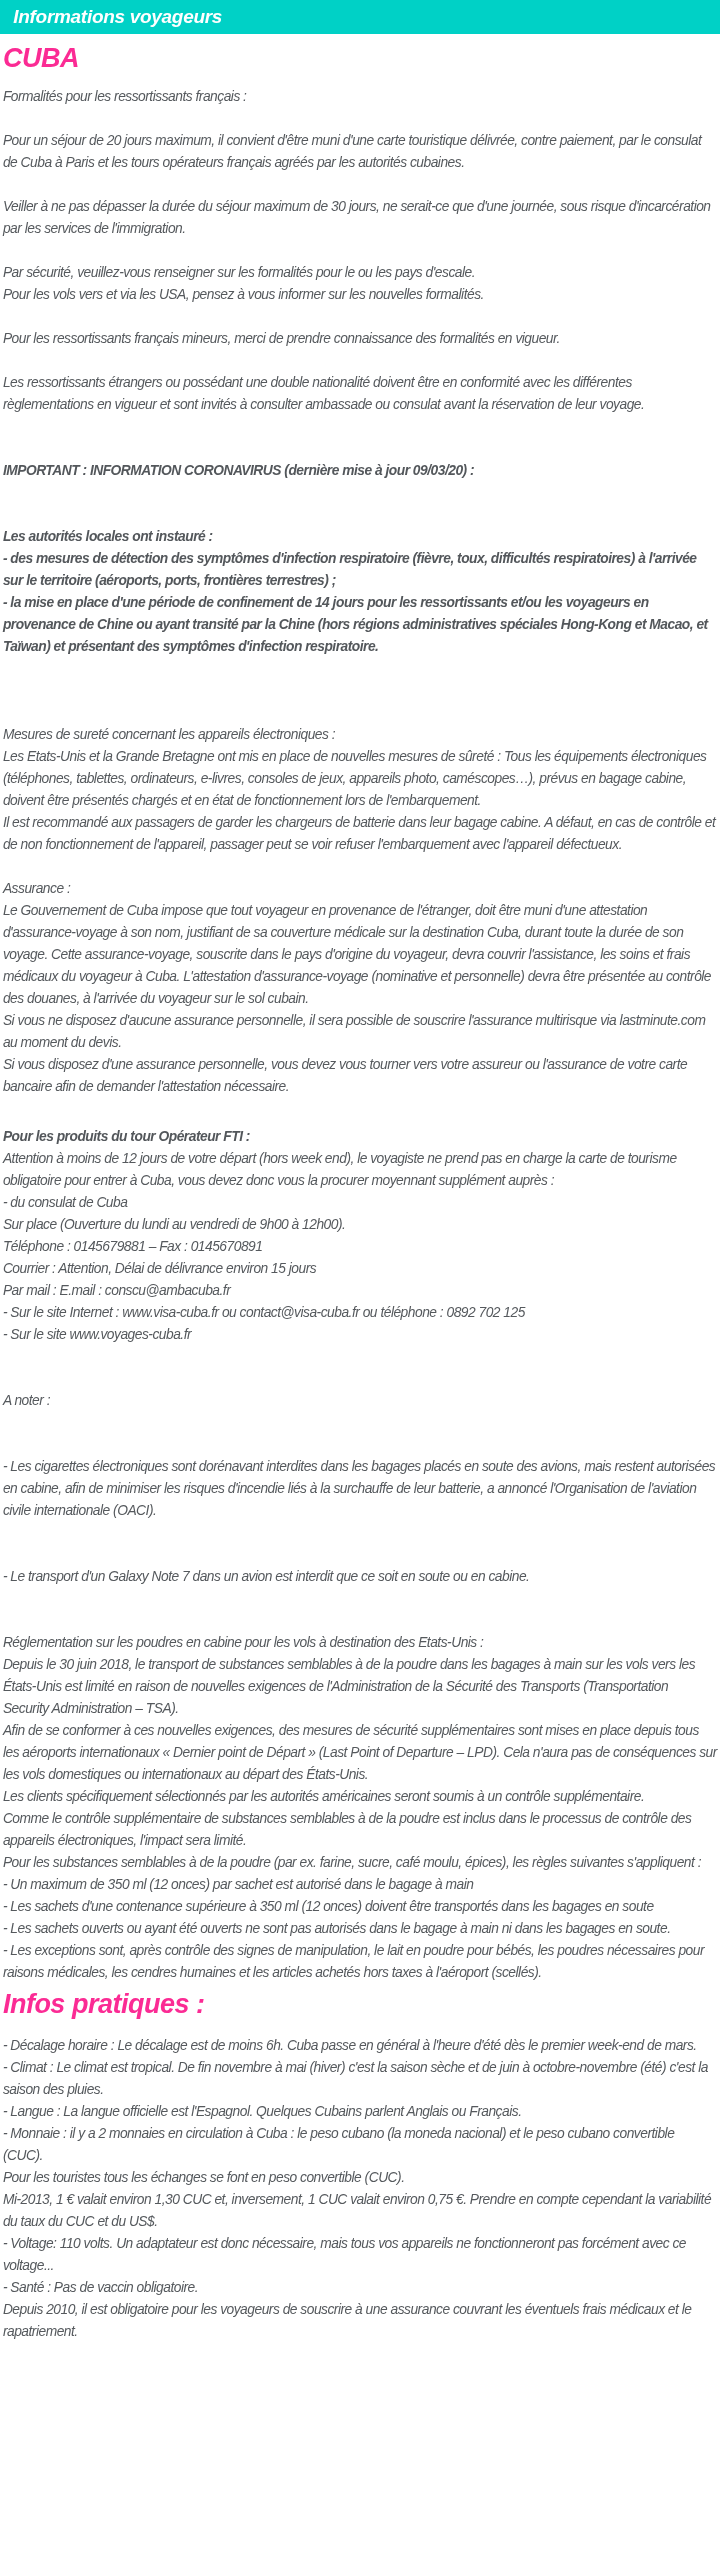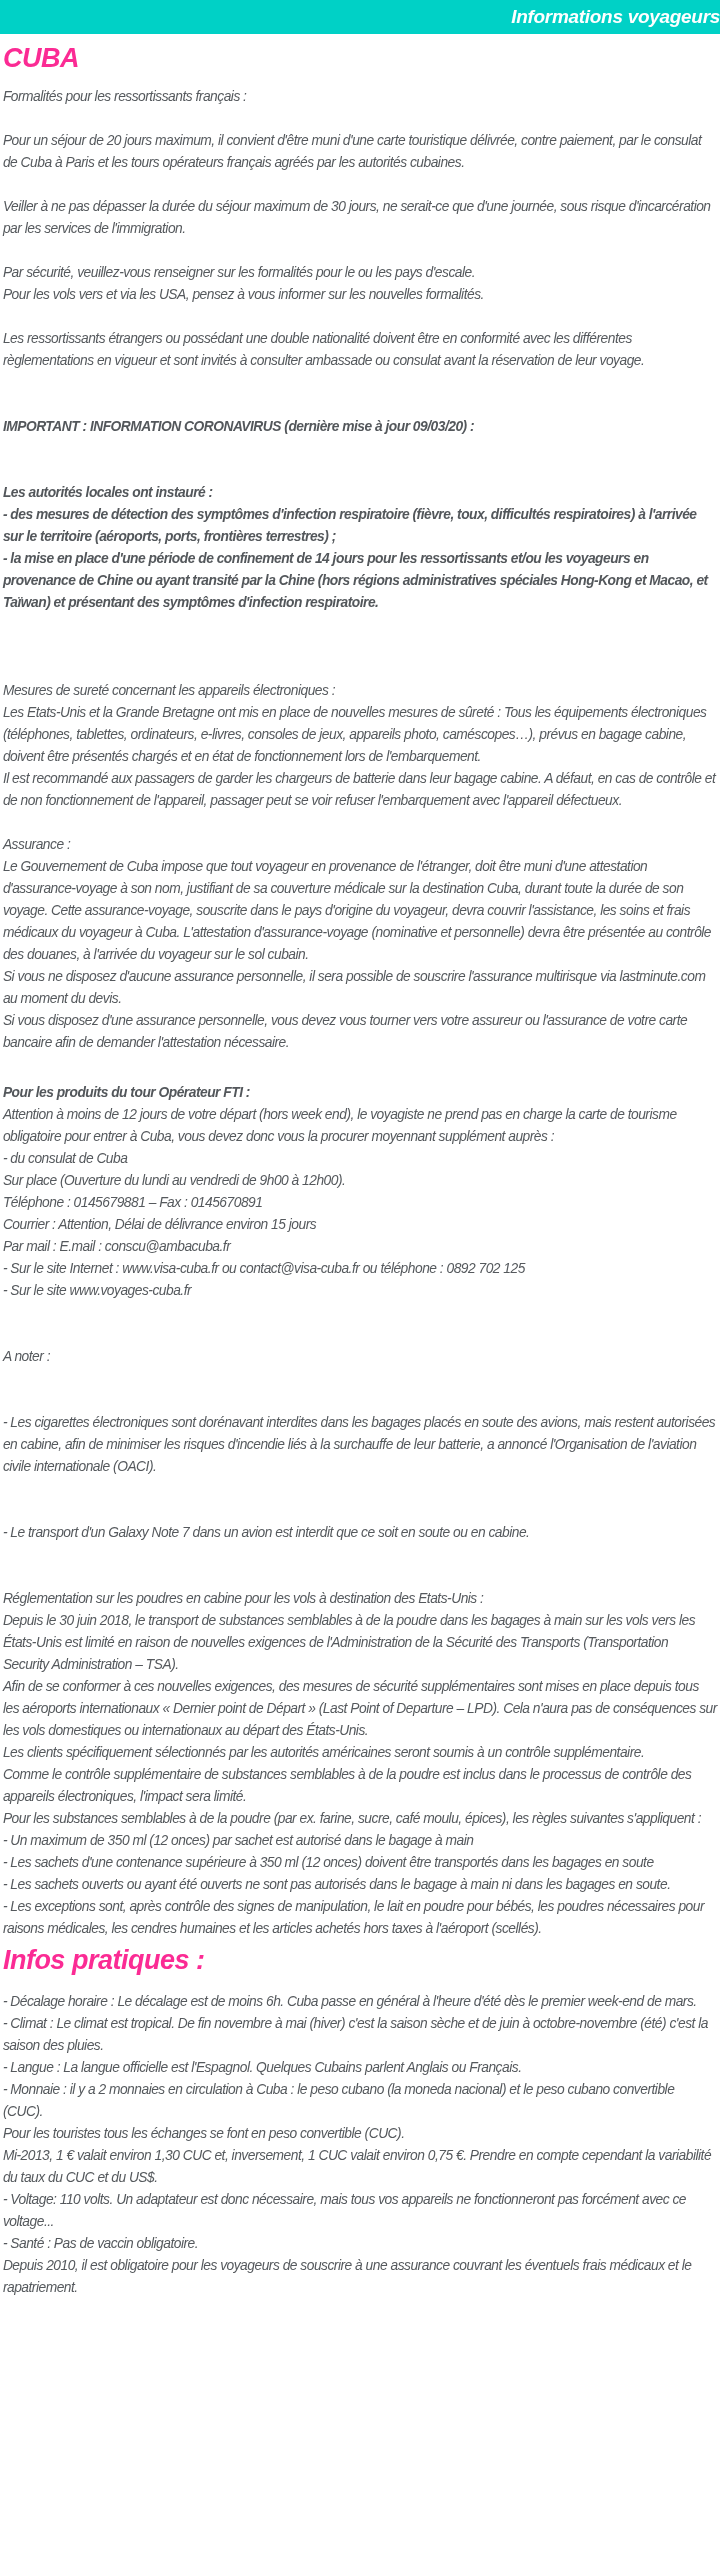--- a/index.html
+++ b/index.html
@@ -6,21 +6,20 @@
   html, body { margin: 0; padding: 0; background: #ffffff; }
   body {
     width: 720px;
     font-family: "Liberation Sans", sans-serif;
   }
   .topbar {
     background: #00d1c6;
     height: 34px;
     display: flex;
     align-items: center;
-    justify-content: flex-end;
   }
   .topbar-title {
     color: #ffffff;
     font-style: italic;
     font-weight: 700;
     font-size: 19px;
     padding-left: 13.3px;
     letter-spacing: -0.3px;
   }
   .doc {
@@ -64,20 +63,21 @@
 </header>
 
 <main class="doc">
   <div class="h-cuba">CUBA</div>
   <section>
       <p class="blk">Formalités pour les ressortissants français :</p>
       <p class="blk" style="margin-top: 22px;">Pour un séjour de 20 jours maximum, il convient d'être muni d'une carte touristique délivrée, contre paiement, par le consulat de Cuba à Paris et les tours opérateurs français agréés par les autorités cubaines.</p>
       <p class="blk" style="margin-top: 22px;">Veiller à ne pas dépasser la durée du séjour maximum de 30 jours, ne serait-ce que d'une journée, sous risque d'incarcération par les services de l'immigration.</p>
       <p class="blk" style="margin-top: 22px;">Par sécurité, veuillez-vous renseigner sur les formalités pour le ou les pays d'escale.
 Pour les vols vers et via les USA, pensez à vous informer sur les nouvelles formalités.</p>
+      <p class="blk" style="margin-top: 22px;">Pour les ressortissants français mineurs, merci de prendre connaissance des formalités en vigueur.</p>
       <p class="blk" style="margin-top: 22px;">Les ressortissants étrangers ou possédant une double nationalité doivent être en conformité avec les différentes règlementations en vigueur et sont invités à consulter ambassade ou consulat avant la réservation de leur voyage.</p>
       <p class="blk bold" style="margin-top: 44px;">IMPORTANT : INFORMATION CORONAVIRUS (dernière mise à jour 09/03/20) :</p>
       <p class="blk bold" style="margin-top: 44px;">Les autorités locales ont instauré :
 - des mesures de détection des symptômes d'infection respiratoire (fièvre, toux, difficultés respiratoires) à l'arrivée sur le territoire (aéroports, ports, frontières terrestres) ;
 - la mise en place d'une période de confinement de 14 jours pour les ressortissants et/ou les voyageurs en provenance de Chine ou ayant transité par la Chine (hors régions administratives spéciales Hong-Kong et Macao, et Taïwan) et présentant des symptômes d'infection respiratoire.</p>
       <p class="blk" style="margin-top: 66px;">Mesures de sureté concernant les appareils électroniques :
 Les Etats-Unis et la Grande Bretagne ont mis en place de nouvelles mesures de sûreté : Tous les équipements électroniques (téléphones, tablettes, ordinateurs, e-livres, consoles de jeux, appareils photo, caméscopes…), prévus en bagage cabine, doivent être présentés chargés et en état de fonctionnement lors de l'embarquement.
 Il est recommandé aux passagers de garder les chargeurs de batterie dans leur bagage cabine. A défaut, en cas de contrôle et de non fonctionnement de l'appareil, passager peut se voir refuser l'embarquement avec l'appareil défectueux.</p>
       <p class="blk" style="margin-top: 22px;">Assurance :
 Le Gouvernement de Cuba impose que tout voyageur en provenance de l'étranger, doit être muni d'une attestation d'assurance-voyage à son nom, justifiant de sa couverture médicale sur la destination Cuba, durant toute la durée de son voyage. Cette assurance-voyage, souscrite dans le pays d'origine du voyageur, devra couvrir l'assistance, les soins et frais médicaux du voyageur à Cuba. L'attestation d'assurance-voyage (nominative et personnelle) devra être présentée au contrôle des douanes, à l'arrivée du voyageur sur le sol cubain.

